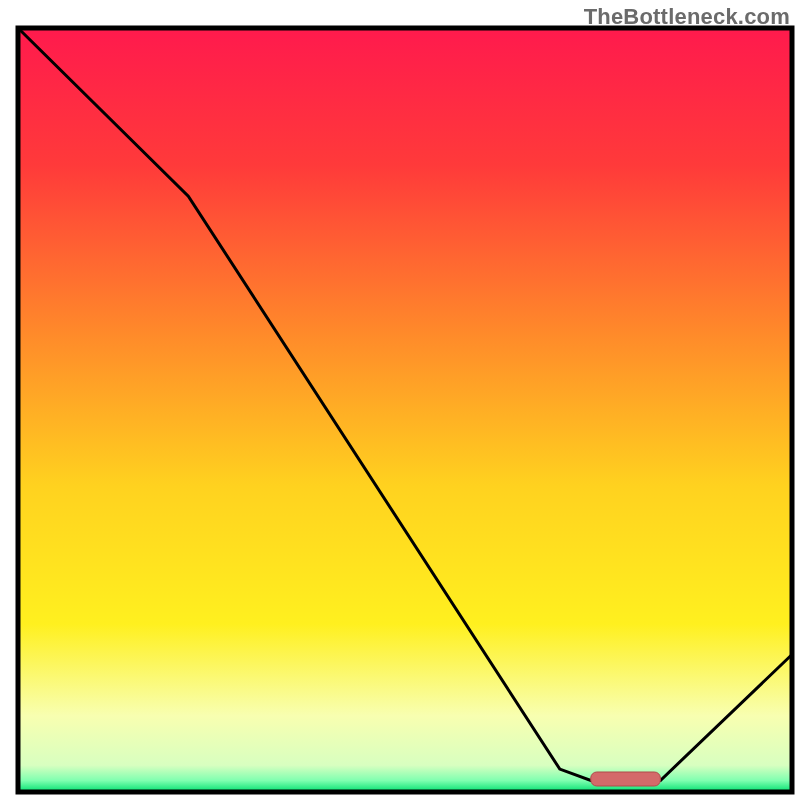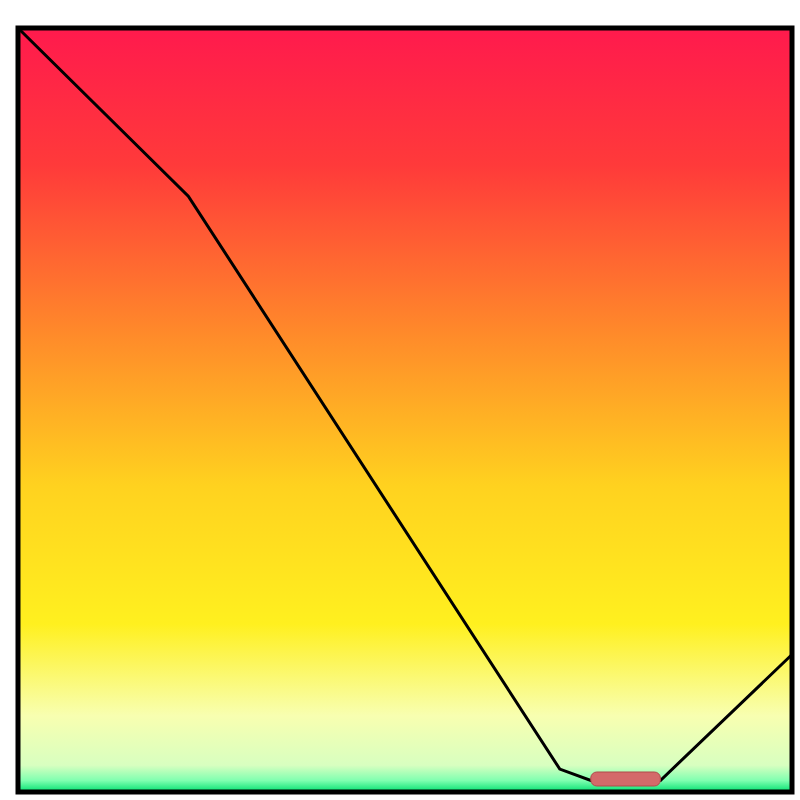--- a/index.html
+++ b/index.html
@@ -25,20 +25,21 @@
     letter-spacing: 0.2px;
   }
   svg {
     display: block;
   }
 </style>
 </head>
 <body>
 
 <div class="container">
+  <div class="watermark">TheBottleneck.com</div>
 
   <svg id="chart-svg" width="800" height="800" viewBox="0 0 800 800">
     <defs>
       <linearGradient id="bg-grad" x1="0" y1="0" x2="0" y2="1">
           <stop offset="0%" stop-color="#ff1a4d"></stop>
           <stop offset="18%" stop-color="#ff3a3a"></stop>
           <stop offset="40%" stop-color="#ff8a2a"></stop>
           <stop offset="60%" stop-color="#ffd21f"></stop>
           <stop offset="78%" stop-color="#fff01f"></stop>
           <stop offset="90%" stop-color="#f8ffb0"></stop>

